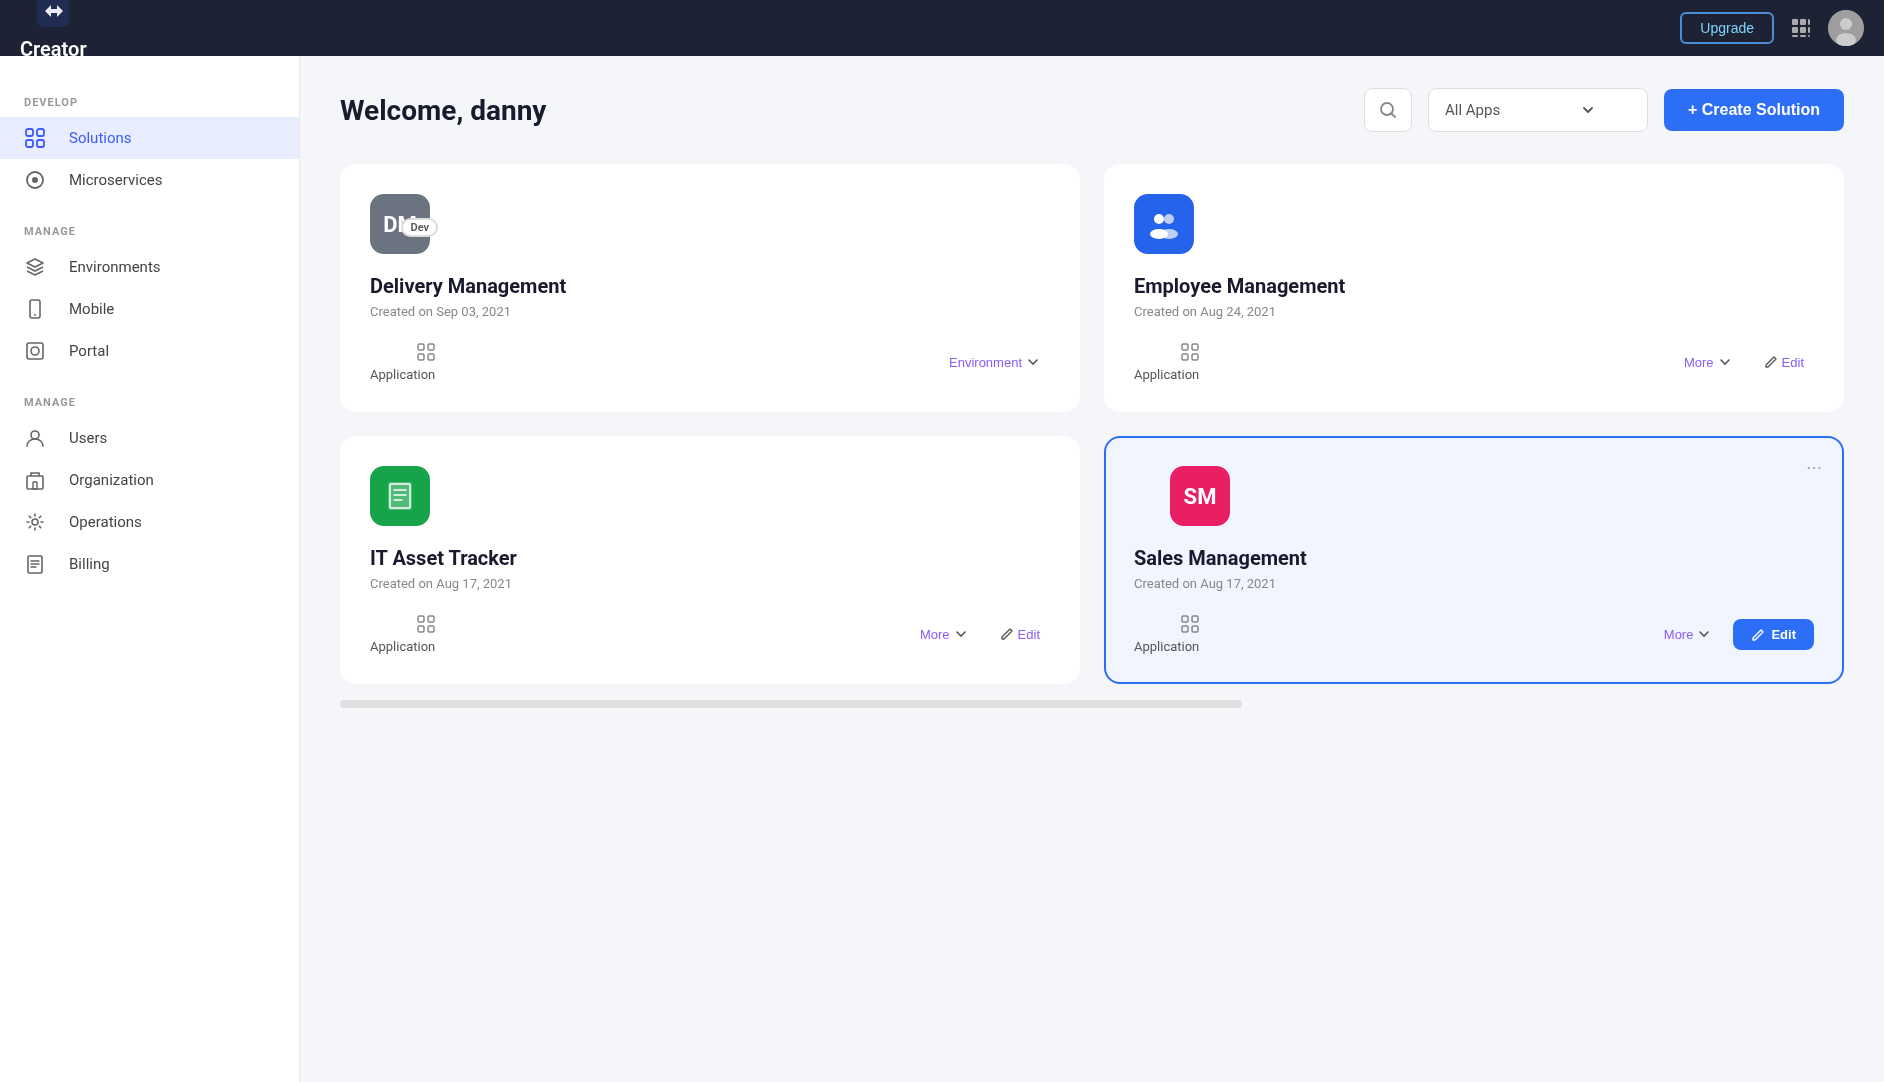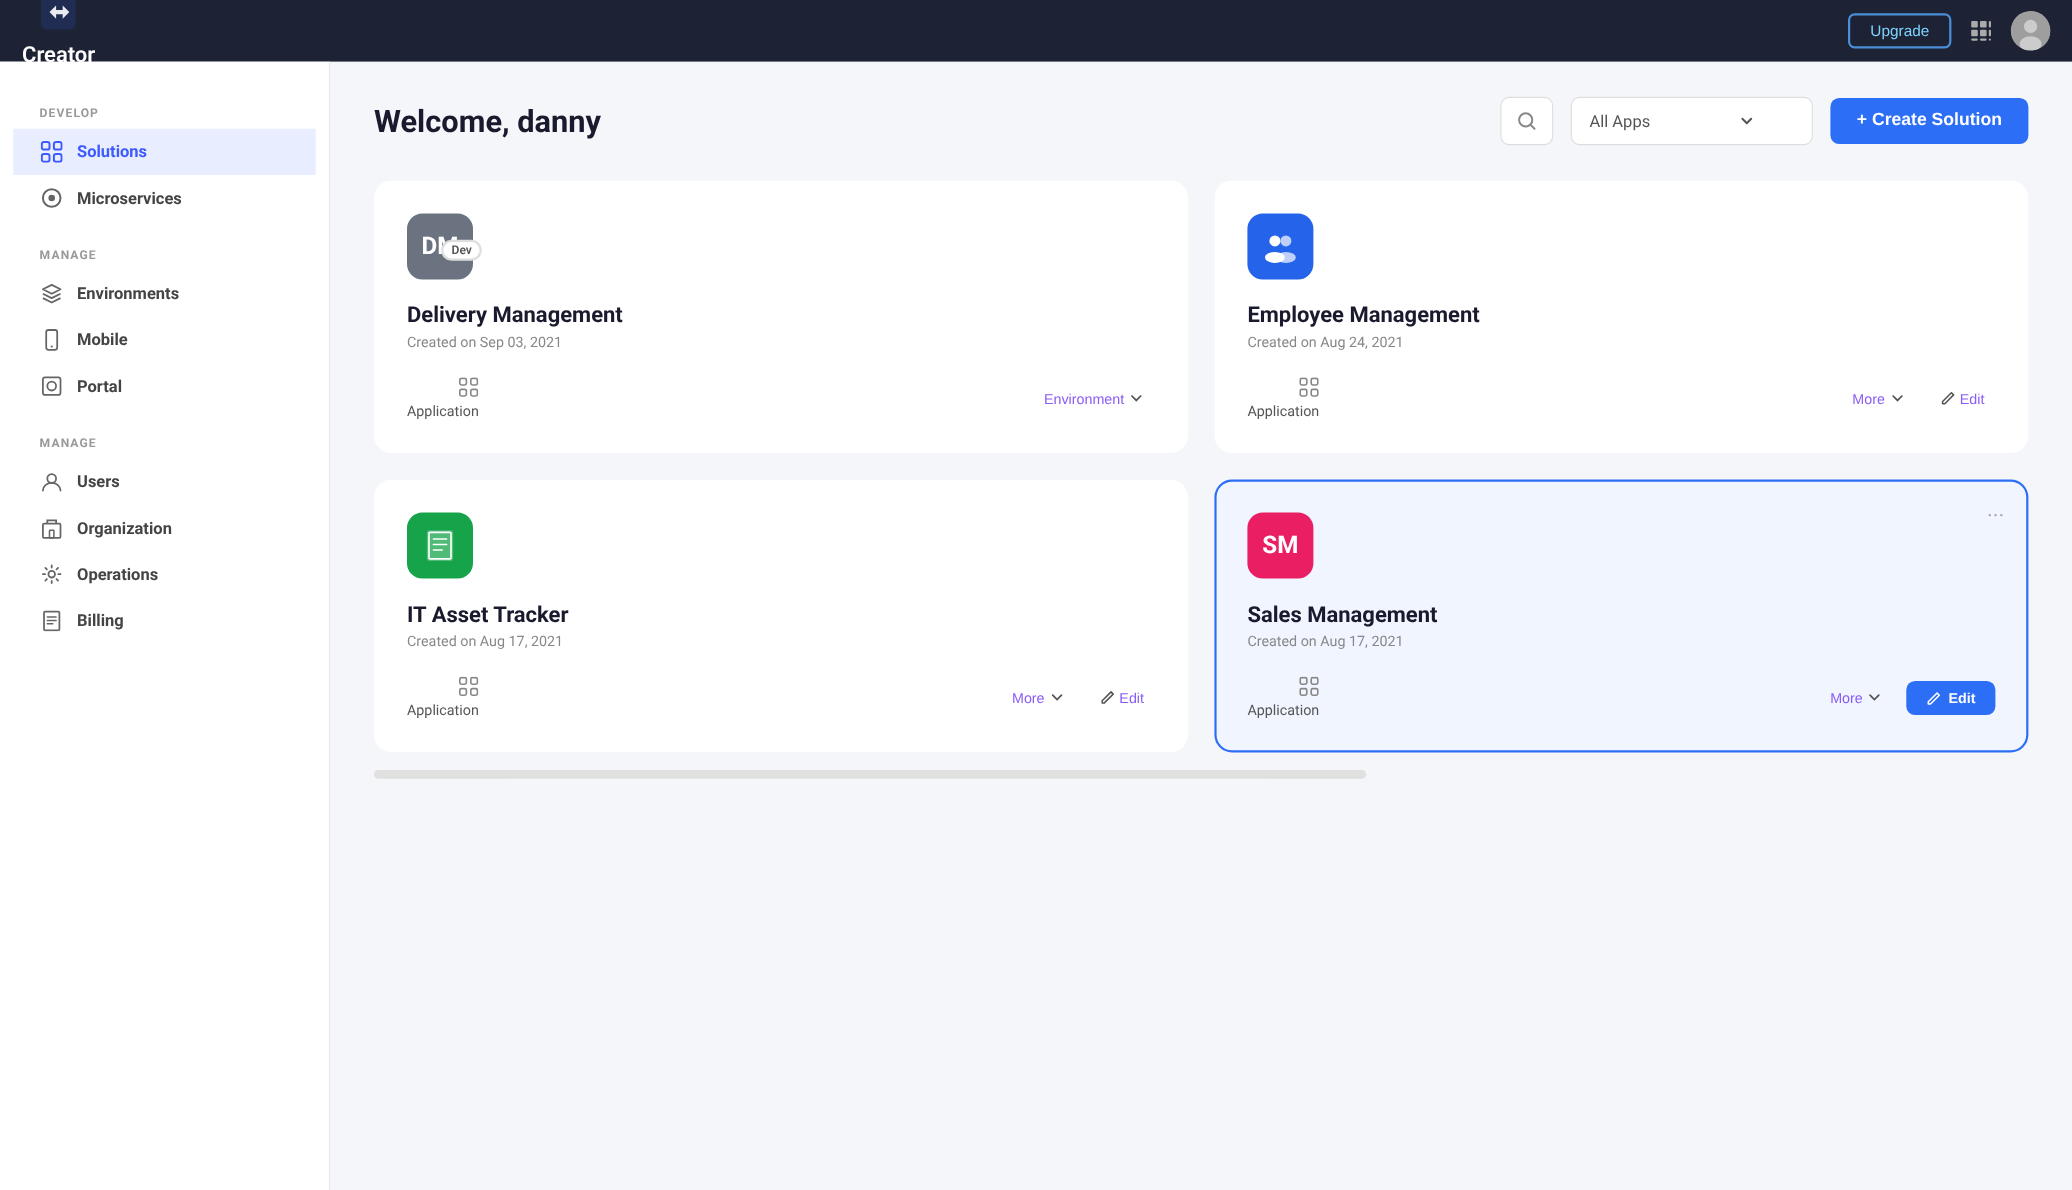--- a/index.html
+++ b/index.html
@@ -66,41 +66,41 @@
       display: flex;
       flex: 1;
       overflow: hidden;
     }
 
     
     .sidebar {
       width: 300px;
       background: white;
       border-right: 1px solid #e8e8e8;
-      padding: 24px 12px;
+      padding: 24px 0;
       overflow-y: auto;
       flex-shrink: 0;
     }
     .sidebar-section-label {
       font-size: 11px;
       font-weight: 700;
       color: #999;
       letter-spacing: 1px;
       padding: 0 24px 8px;
       margin-top: 16px;
     }
     .sidebar-item {
       display: flex;
       align-items: center;
-      gap: 12px;
+      gap: 23px;
       padding: 10px 24px;
       cursor: pointer;
       color: #444;
       font-size: 15px;
-      font-weight: 700;
+      font-weight: 400;
       border-radius: 0;
       transition: background 0.15s;
     }
     .sidebar-item.active {
       background: #e8eeff;
       color: #3d5afe;
     }
     .sidebar-item.active .sidebar-item-label { color: #3d5afe; }
     .sidebar-icon {
       width: 22px;
@@ -201,21 +201,21 @@
       justify-content: center;
       font-size: 22px;
       color: white;
       font-weight: 700;
       margin-bottom: 20px;
       position: relative;
     }
     .card-icon.gray { background: #6b7280; }
     .card-icon.blue { background: #2563eb; }
     .card-icon.green { background: #16a34a; }
-    .card-icon.pink { background: #e91e63; }
+    .card-icon.pink { background: #e91e63; margin-left: 36px; }
 
     .dev-badge {
       position: absolute;
       top: -8px;
       right: -8px;
       background: white;
       border: 2px solid #ddd;
       border-radius: 20px;
       font-size: 11px;
       font-weight: 600;

